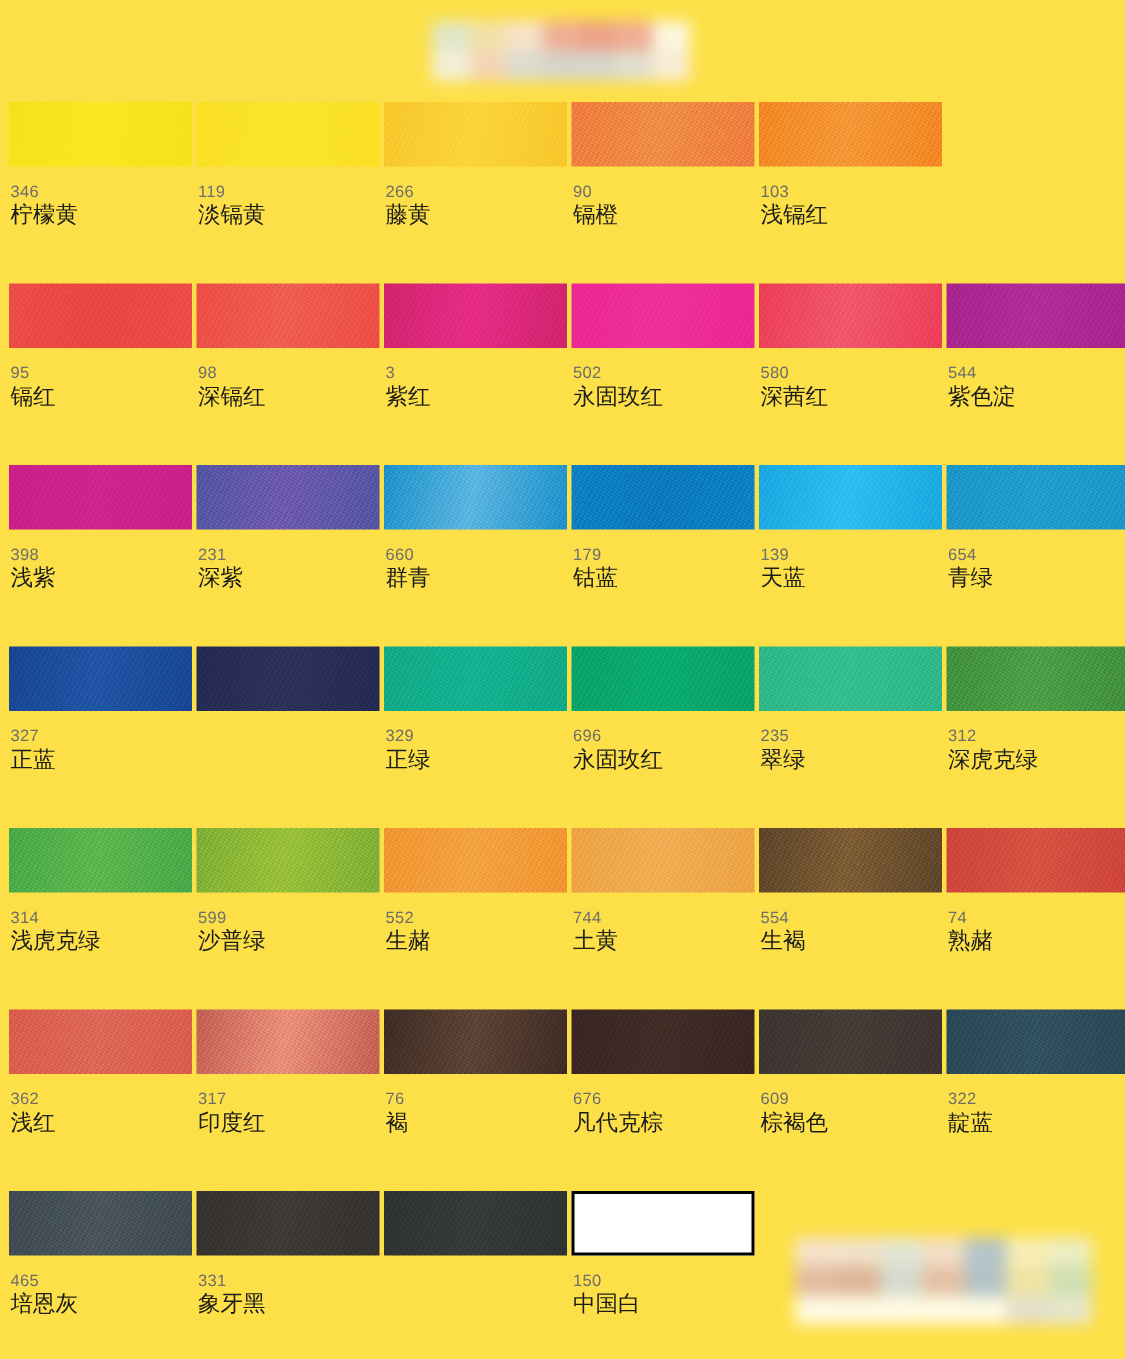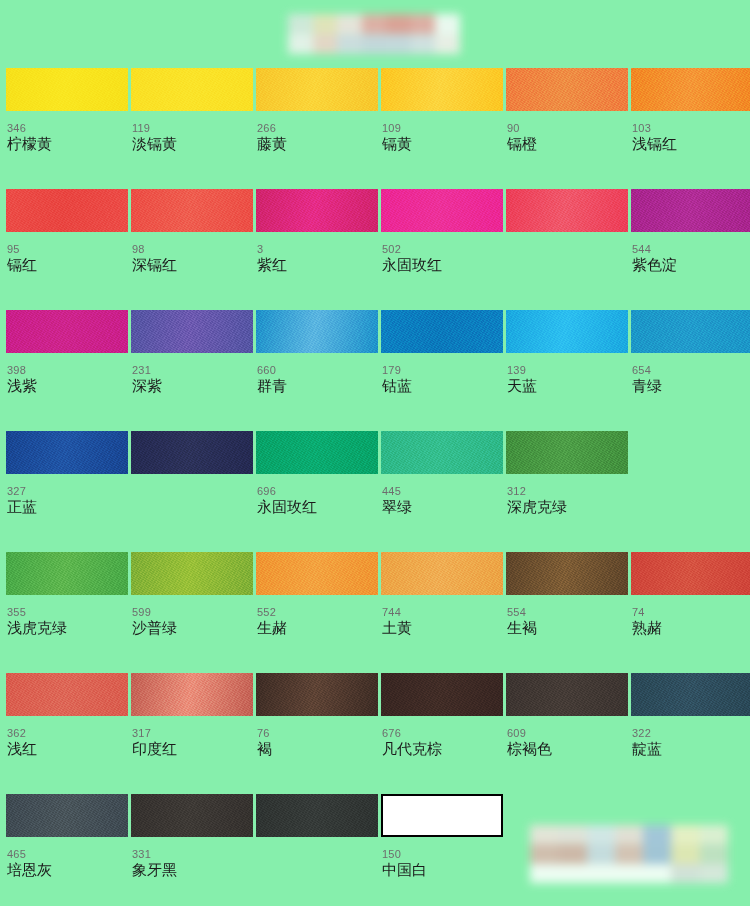--- a/index.html
+++ b/index.html
@@ -13,21 +13,21 @@
     height: 906px;
     font-family: "Liberation Sans", "DejaVu Sans", sans-serif;
     overflow: hidden;
     position: relative;
   }
 
   #chart-root {
     position: relative;
     width: 750px;
     height: 906px;
-    background: #86efac;
+    background: #fde047;
   }
 
   
   .watermark-top {
     position: absolute;
     left: 288px;
     top: 14px;
     width: 172px;
     height: 40px;
     filter: blur(5px);
@@ -154,27 +154,20 @@
           </div>
         </div>
         <div class="cell">
           <div class="swatch" style="background: linear-gradient(100deg, rgb(247, 197, 42) 0%, rgb(251, 212, 55) 48%, rgb(247, 197, 42) 100%);"></div>
           <div class="labels">
             <div class="code">266</div>
             <div class="name">藤黄</div>
           </div>
         </div>
         <div class="cell">
-          <div class="swatch" style="background: linear-gradient(100deg, rgb(252, 197, 32) 0%, rgb(252, 212, 60) 48%, rgb(252, 197, 32) 100%);"></div>
-          <div class="labels">
-            <div class="code">109</div>
-            <div class="name">镉黄</div>
-          </div>
-        </div>
-        <div class="cell">
           <div class="swatch" style="background: linear-gradient(100deg, rgb(240, 120, 60) 0%, rgb(239, 138, 66) 48%, rgb(240, 120, 60) 100%);"></div>
           <div class="labels">
             <div class="code">90</div>
             <div class="name">镉橙</div>
           </div>
         </div>
         <div class="cell">
           <div class="swatch" style="background: linear-gradient(100deg, rgb(242, 131, 33) 0%, rgb(245, 148, 53) 48%, rgb(242, 131, 33) 100%);"></div>
           <div class="labels">
             <div class="code">103</div>
@@ -206,20 +199,24 @@
         </div>
         <div class="cell">
           <div class="swatch" style="background: linear-gradient(100deg, rgb(236, 36, 145) 0%, rgb(237, 47, 151) 48%, rgb(236, 36, 145) 100%);"></div>
           <div class="labels">
             <div class="code">502</div>
             <div class="name">永固玫红</div>
           </div>
         </div>
         <div class="cell">
           <div class="swatch" style="background: linear-gradient(100deg, rgb(237, 59, 85) 0%, rgb(240, 85, 104) 48%, rgb(237, 59, 85) 100%);"></div>
+          <div class="labels">
+            <div class="code">580</div>
+            <div class="name">深茜红</div>
+          </div>
         </div>
         <div class="cell">
           <div class="swatch" style="background: linear-gradient(100deg, rgb(165, 34, 137) 0%, rgb(175, 43, 148) 48%, rgb(165, 34, 137) 100%);"></div>
           <div class="labels">
             <div class="code">544</div>
             <div class="name">紫色淀</div>
           </div>
         </div>
       </div>
       <div class="row">
@@ -271,46 +268,53 @@
           <div class="swatch" style="background: linear-gradient(100deg, rgb(23, 67, 143) 0%, rgb(31, 82, 163) 48%, rgb(23, 67, 143) 100%);"></div>
           <div class="labels">
             <div class="code">327</div>
             <div class="name">正蓝</div>
           </div>
         </div>
         <div class="cell">
           <div class="swatch" style="background: linear-gradient(100deg, rgb(35, 40, 79) 0%, rgb(43, 48, 87) 48%, rgb(35, 40, 79) 100%);"></div>
         </div>
         <div class="cell">
+          <div class="swatch" style="background: linear-gradient(100deg, rgb(15, 167, 131) 0%, rgb(20, 176, 141) 48%, rgb(15, 167, 131) 100%);"></div>
+          <div class="labels">
+            <div class="code">329</div>
+            <div class="name">正绿</div>
+          </div>
+        </div>
+        <div class="cell">
           <div class="swatch" style="background: linear-gradient(100deg, rgb(7, 160, 101) 0%, rgb(10, 169, 109) 48%, rgb(7, 160, 101) 100%);"></div>
           <div class="labels">
             <div class="code">696</div>
             <div class="name">永固玫红</div>
           </div>
         </div>
         <div class="cell">
           <div class="swatch" style="background: linear-gradient(100deg, rgb(43, 181, 131) 0%, rgb(51, 189, 139) 48%, rgb(43, 181, 131) 100%);"></div>
           <div class="labels">
-            <div class="code">445</div>
+            <div class="code">235</div>
             <div class="name">翠绿</div>
           </div>
         </div>
         <div class="cell">
           <div class="swatch" style="background: linear-gradient(100deg, rgb(63, 140, 59) 0%, rgb(75, 155, 69) 48%, rgb(63, 140, 59) 100%);"></div>
           <div class="labels">
             <div class="code">312</div>
             <div class="name">深虎克绿</div>
           </div>
         </div>
       </div>
       <div class="row">
         <div class="cell">
           <div class="swatch" style="background: linear-gradient(100deg, rgb(69, 166, 69) 0%, rgb(91, 180, 76) 48%, rgb(69, 166, 69) 100%);"></div>
           <div class="labels">
-            <div class="code">355</div>
+            <div class="code">314</div>
             <div class="name">浅虎克绿</div>
           </div>
         </div>
         <div class="cell">
           <div class="swatch" style="background: linear-gradient(100deg, rgb(122, 172, 52) 0%, rgb(150, 191, 54) 48%, rgb(122, 172, 52) 100%);"></div>
           <div class="labels">
             <div class="code">599</div>
             <div class="name">沙普绿</div>
           </div>
         </div>

